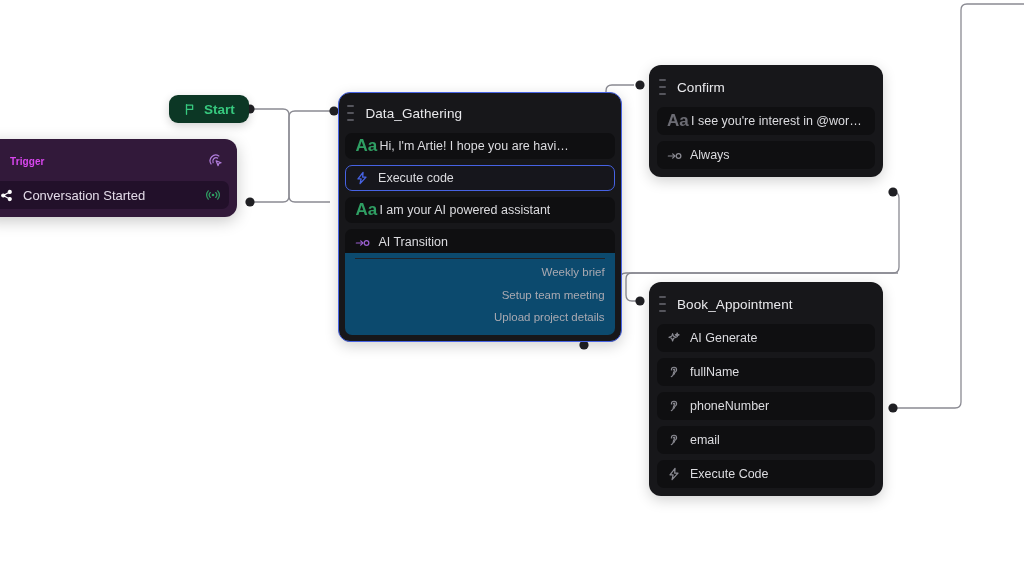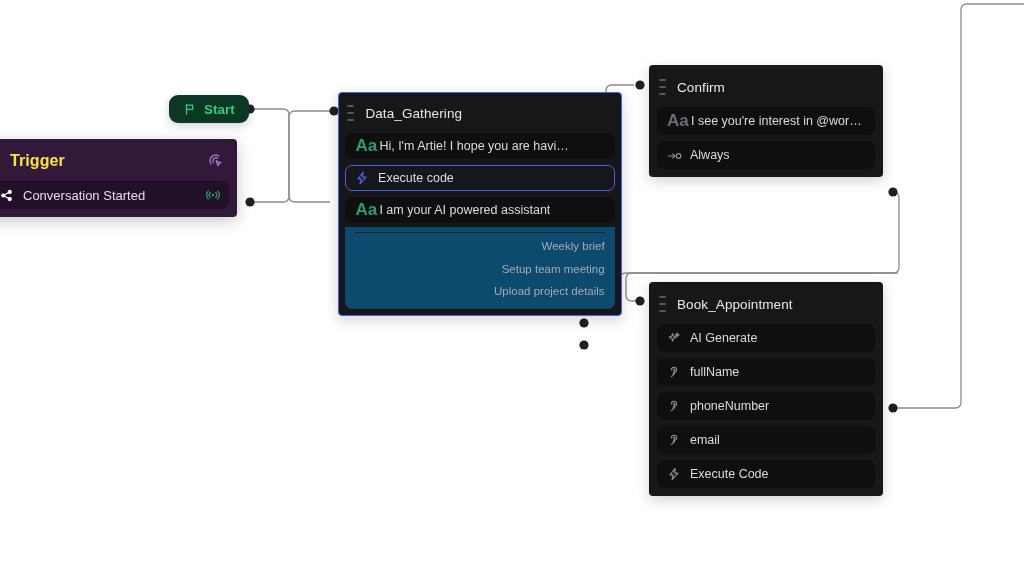--- a/index.html
+++ b/index.html
@@ -9,21 +9,21 @@
     font-family:"Liberation Sans", sans-serif;
     overflow:hidden;
     position:relative;
   }
   #canvas{position:absolute;inset:0;width:1024px;height:578px;}
   svg.edges{position:absolute;left:0;top:0;width:1024px;height:578px;pointer-events:none;}
 
   
   .node{
     position:absolute;
-    border-radius:4px;
+    border-radius:12px;
     box-sizing:border-box;
     padding:8px;
     box-shadow:0 4px 14px rgba(0,0,0,.18);
   }
   .node.dark{background:#17171a;}
   .node.selected{border:1.6px solid #4763e4;padding:6.4px;}
   .node-header{
     display:flex;align-items:center;
     height:28px;
     padding:0 4px 0 2px;
@@ -32,21 +32,21 @@
   }
   .drag-handle{
     width:10px;height:16px;flex:0 0 auto;
     display:flex;flex-direction:column;justify-content:space-between;
     padding:1px 0;
   }
   .drag-handle i{display:block;height:2px;width:7px;background:#55555c;border-radius:1px;}
   .node-title{
     font-size:13.5px;color:#e9e9ec;letter-spacing:.1px;white-space:nowrap;
   }
-  .node-title.purple{color:#fde047;font-weight:700;font-size:16px;}
+  .node-title.purple{color:#d946ef;font-weight:700;font-size:10px;}
   .header-spacer{flex:1 1 auto;}
 
   .row{
     display:flex;align-items:center;gap:9px;
     height:26px;
     border-radius:7px;
     padding:0 10px;
     margin-bottom:6px;
     box-sizing:border-box;
     background:#0f0f11;
@@ -201,20 +201,30 @@
         </svg>
       </span>
       <span class="row-label">Execute code</span>
     </div>
 
     <div class="row">
       <span class="aa green ico" style="width:15px;">Aa</span>
       <span class="row-label">I am your AI powered assistant</span>
     </div>
 
+    <div class="row" style="margin-bottom:0;border-bottom-left-radius:0;border-bottom-right-radius:0;">
+      <span class="ico">
+        <svg viewBox="0 0 18 12" width="16" height="12" fill="none" stroke="#9a5fd0" stroke-width="1.4" stroke-linecap="round">
+          <path d="M1.5 6h7"></path>
+            <path d="M6.4 3.6 8.9 6l-2.5 2.4"></path>
+            <circle cx="13" cy="6" r="2.6"></circle>
+        </svg>
+      </span>
+      <span class="row-label">AI Transition</span>
+    </div>
 
     <div class="transitions" style="border-top-left-radius:0;border-top-right-radius:0;">
       <div class="transitions-sep"></div>
       <div class="t-item">Weekly brief</div>
       <div class="t-item">Setup team meeting</div>
       <div class="t-item">Upload project details</div>
     </div>
   </div>
 
   <div class="node dark" style="left:649px;top:65px;width:234px;">

